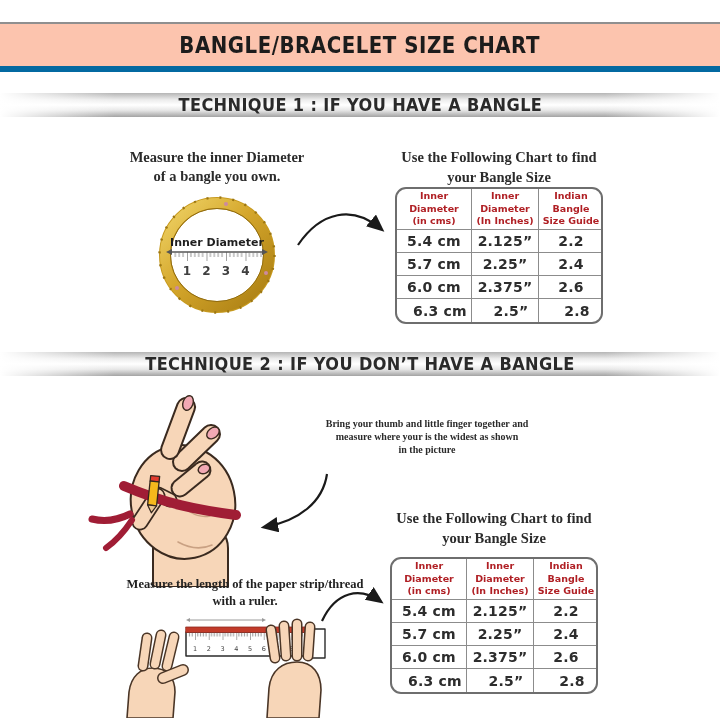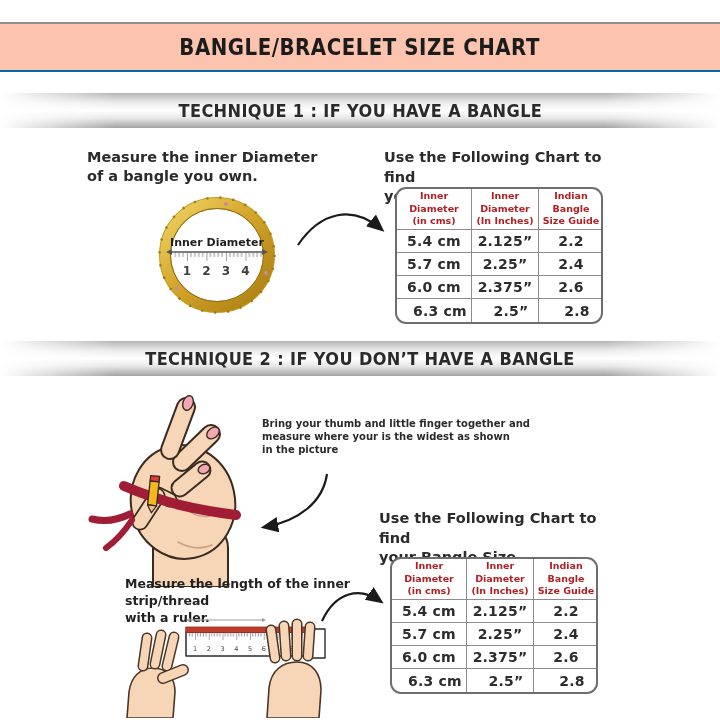--- a/index.html
+++ b/index.html
@@ -6,48 +6,48 @@
   body{
     width:720px;height:720px;background:#ffffff;position:relative;
     font-family:"DejaVu Sans","Liberation Sans",sans-serif;color:#262626;
     overflow:hidden;
   }
   .abs{position:absolute;}
 
   
   .header-band{
     position:absolute;top:22px;left:0;width:720px;height:50px;
-    background:#fcc4ae;border-top:2px solid #8f8f8f;border-bottom:2px solid #0369a1;
+    background:#fcc4ae;border-top:2px solid #8f8f8f;border-bottom:6px solid #0369a1;
     box-sizing:border-box;display:flex;align-items:center;justify-content:center;
   }
   .header-title{
     font-size:23px;font-weight:bold;letter-spacing:0.6px;color:#1c1c1c;
     transform:scaleX(0.86);white-space:nowrap;
   }
 
   
   .tech-band{
-    position:absolute;left:0;width:720px;height:35px;
+    position:absolute;left:0;width:720px;height:24px;
     background:linear-gradient(180deg,#b5b5b5 0%,#ececec 28%,#ffffff 50%,#e7e7e7 72%,#a3a3a3 100%);
     display:flex;align-items:center;justify-content:center;
   }
   .tech-band::after{
     content:"";position:absolute;inset:0;
     background:linear-gradient(90deg,#ffffff 0%,rgba(255,255,255,0) 16%,rgba(255,255,255,0) 84%,#ffffff 100%);
     pointer-events:none;
   }
   .tech-title{
     position:relative;z-index:1;font-size:17px;font-weight:600;letter-spacing:0.4px;
     color:#2a2a2a;transform:scaleX(0.95);white-space:nowrap;
   }
   #tech1-band{top:93px;}
-  #tech2-band{top:341px;}
-
-  
-  .para{white-space:pre-line;font-weight:600;color:#2b2b2b;}
+  #tech2-band{top:352px;}
+
+  
+  .para{white-space:pre-line;text-align:center;font-weight:600;color:#2b2b2b;font-family:Liberation Serif, serif;}
   #instr1{left:87px;top:148px;width:260px;font-size:14.5px;line-height:1.32;}
   #chart-h1{left:384px;top:148px;width:230px;font-size:14.5px;line-height:1.35;}
   #instr2{left:262px;top:417px;width:330px;font-size:10px;line-height:1.3;}
   #chart-h2{left:379px;top:509px;width:230px;font-size:14.5px;line-height:1.35;}
   #instr3{left:125px;top:576px;width:240px;font-size:12.5px;font-weight:700;line-height:1.35;color:#222;}
 
   
   .size-table{
     position:absolute;width:208px;display:grid;grid-template-columns:75px 67px 64px;
     border:2px solid #6e6e6e;border-radius:11px;overflow:hidden;background:#fff;
@@ -220,21 +220,21 @@
   <div class="st-cell st-c">2.25”</div>
   <div class="st-cell st-c">2.4</div>
   <div class="st-cell st-c">6.0 cm</div>
   <div class="st-cell st-c">2.375”</div>
   <div class="st-cell st-c">2.6</div>
   <div class="st-cell st-c">6.3 cm</div>
   <div class="st-cell st-c">2.5”</div>
   <div class="st-cell st-c">2.8</div>
 </div>
 
-<div class="abs para" id="instr3">Measure the length of the inner strip/thread
+<div class="abs para" id="instr3">Measure the length of the paper strip/thread
 with a ruler.</div>
 
 <svg class="abs" style="left:105px;top:608px;" width="250" height="110" viewBox="0 0 250 110">
   <defs>
     <pattern id="rticks" x="90" y="24" width="13.75" height="10" patternUnits="userSpaceOnUse">
       <line x1="0" y1="0" x2="0" y2="8" stroke="#444" stroke-width="0.9"></line>
       <line x1="2.75" y1="0" x2="2.75" y2="4.5" stroke="#666" stroke-width="0.7"></line>
       <line x1="5.5" y1="0" x2="5.5" y2="4.5" stroke="#666" stroke-width="0.7"></line>
       <line x1="8.25" y1="0" x2="8.25" y2="4.5" stroke="#666" stroke-width="0.7"></line>
       <line x1="11" y1="0" x2="11" y2="4.5" stroke="#666" stroke-width="0.7"></line>

